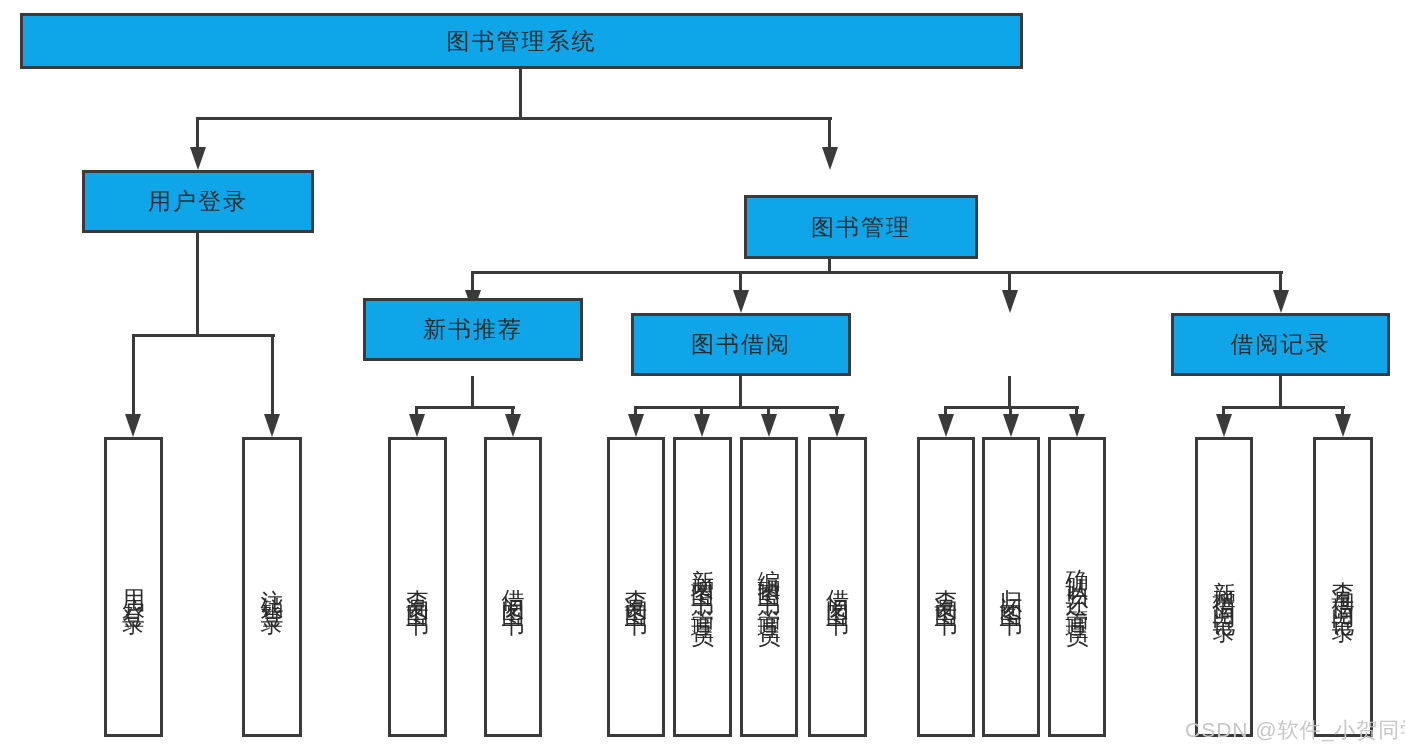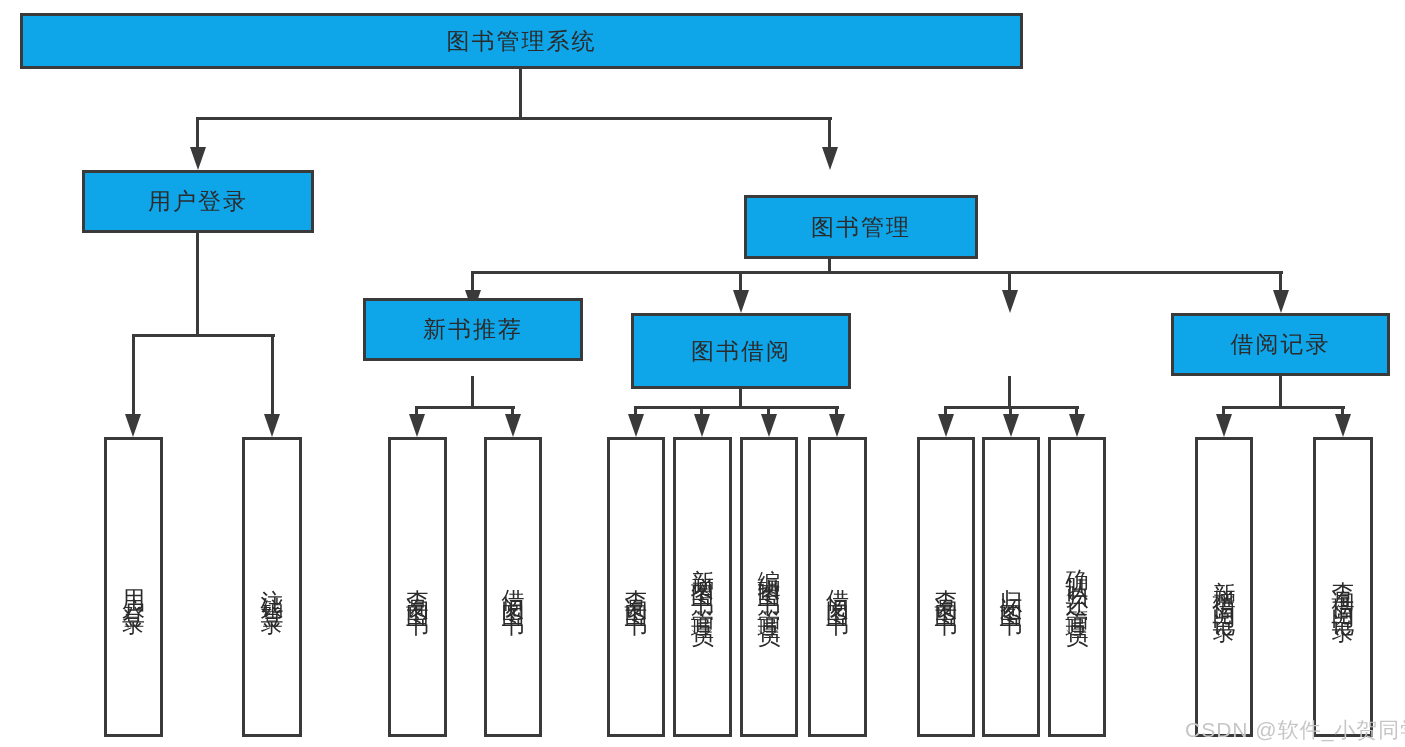--- a/index.html
+++ b/index.html
@@ -70,21 +70,21 @@
   <div class="vl" style="left:739px;top:271px;height:21px;"></div>
   <div class="arr" style="left:733px;top:290px;"></div>
   <div class="vl" style="left:1008px;top:271px;height:21px;"></div>
   <div class="arr" style="left:1002px;top:290px;"></div>
   <div class="vl" style="left:1279px;top:271px;height:21px;"></div>
   <div class="arr" style="left:1273px;top:290px;"></div>
 
   <div class="box" style="left:363px;top:298px;width:220px;height:63px;">
     <span>新书推荐</span>
   </div>
-  <div class="box" style="left:631px;top:313px;width:220px;height:76px;">
+  <div class="box" style="left:631px;top:313px;width:220px;height:63px;">
     <span>图书借阅</span>
   </div>
   <div class="box" style="left:1171px;top:313px;width:219px;height:63px;">
     <span>借阅记录</span>
   </div>
 
   <div class="vl" style="left:471px;top:376px;height:32px;"></div>
   <div class="hl" style="left:415px;top:406px;width:100px;"></div>
   <div class="vl" style="left:415px;top:406px;height:10px;"></div>
   <div class="arr" style="left:409px;top:414px;"></div>

